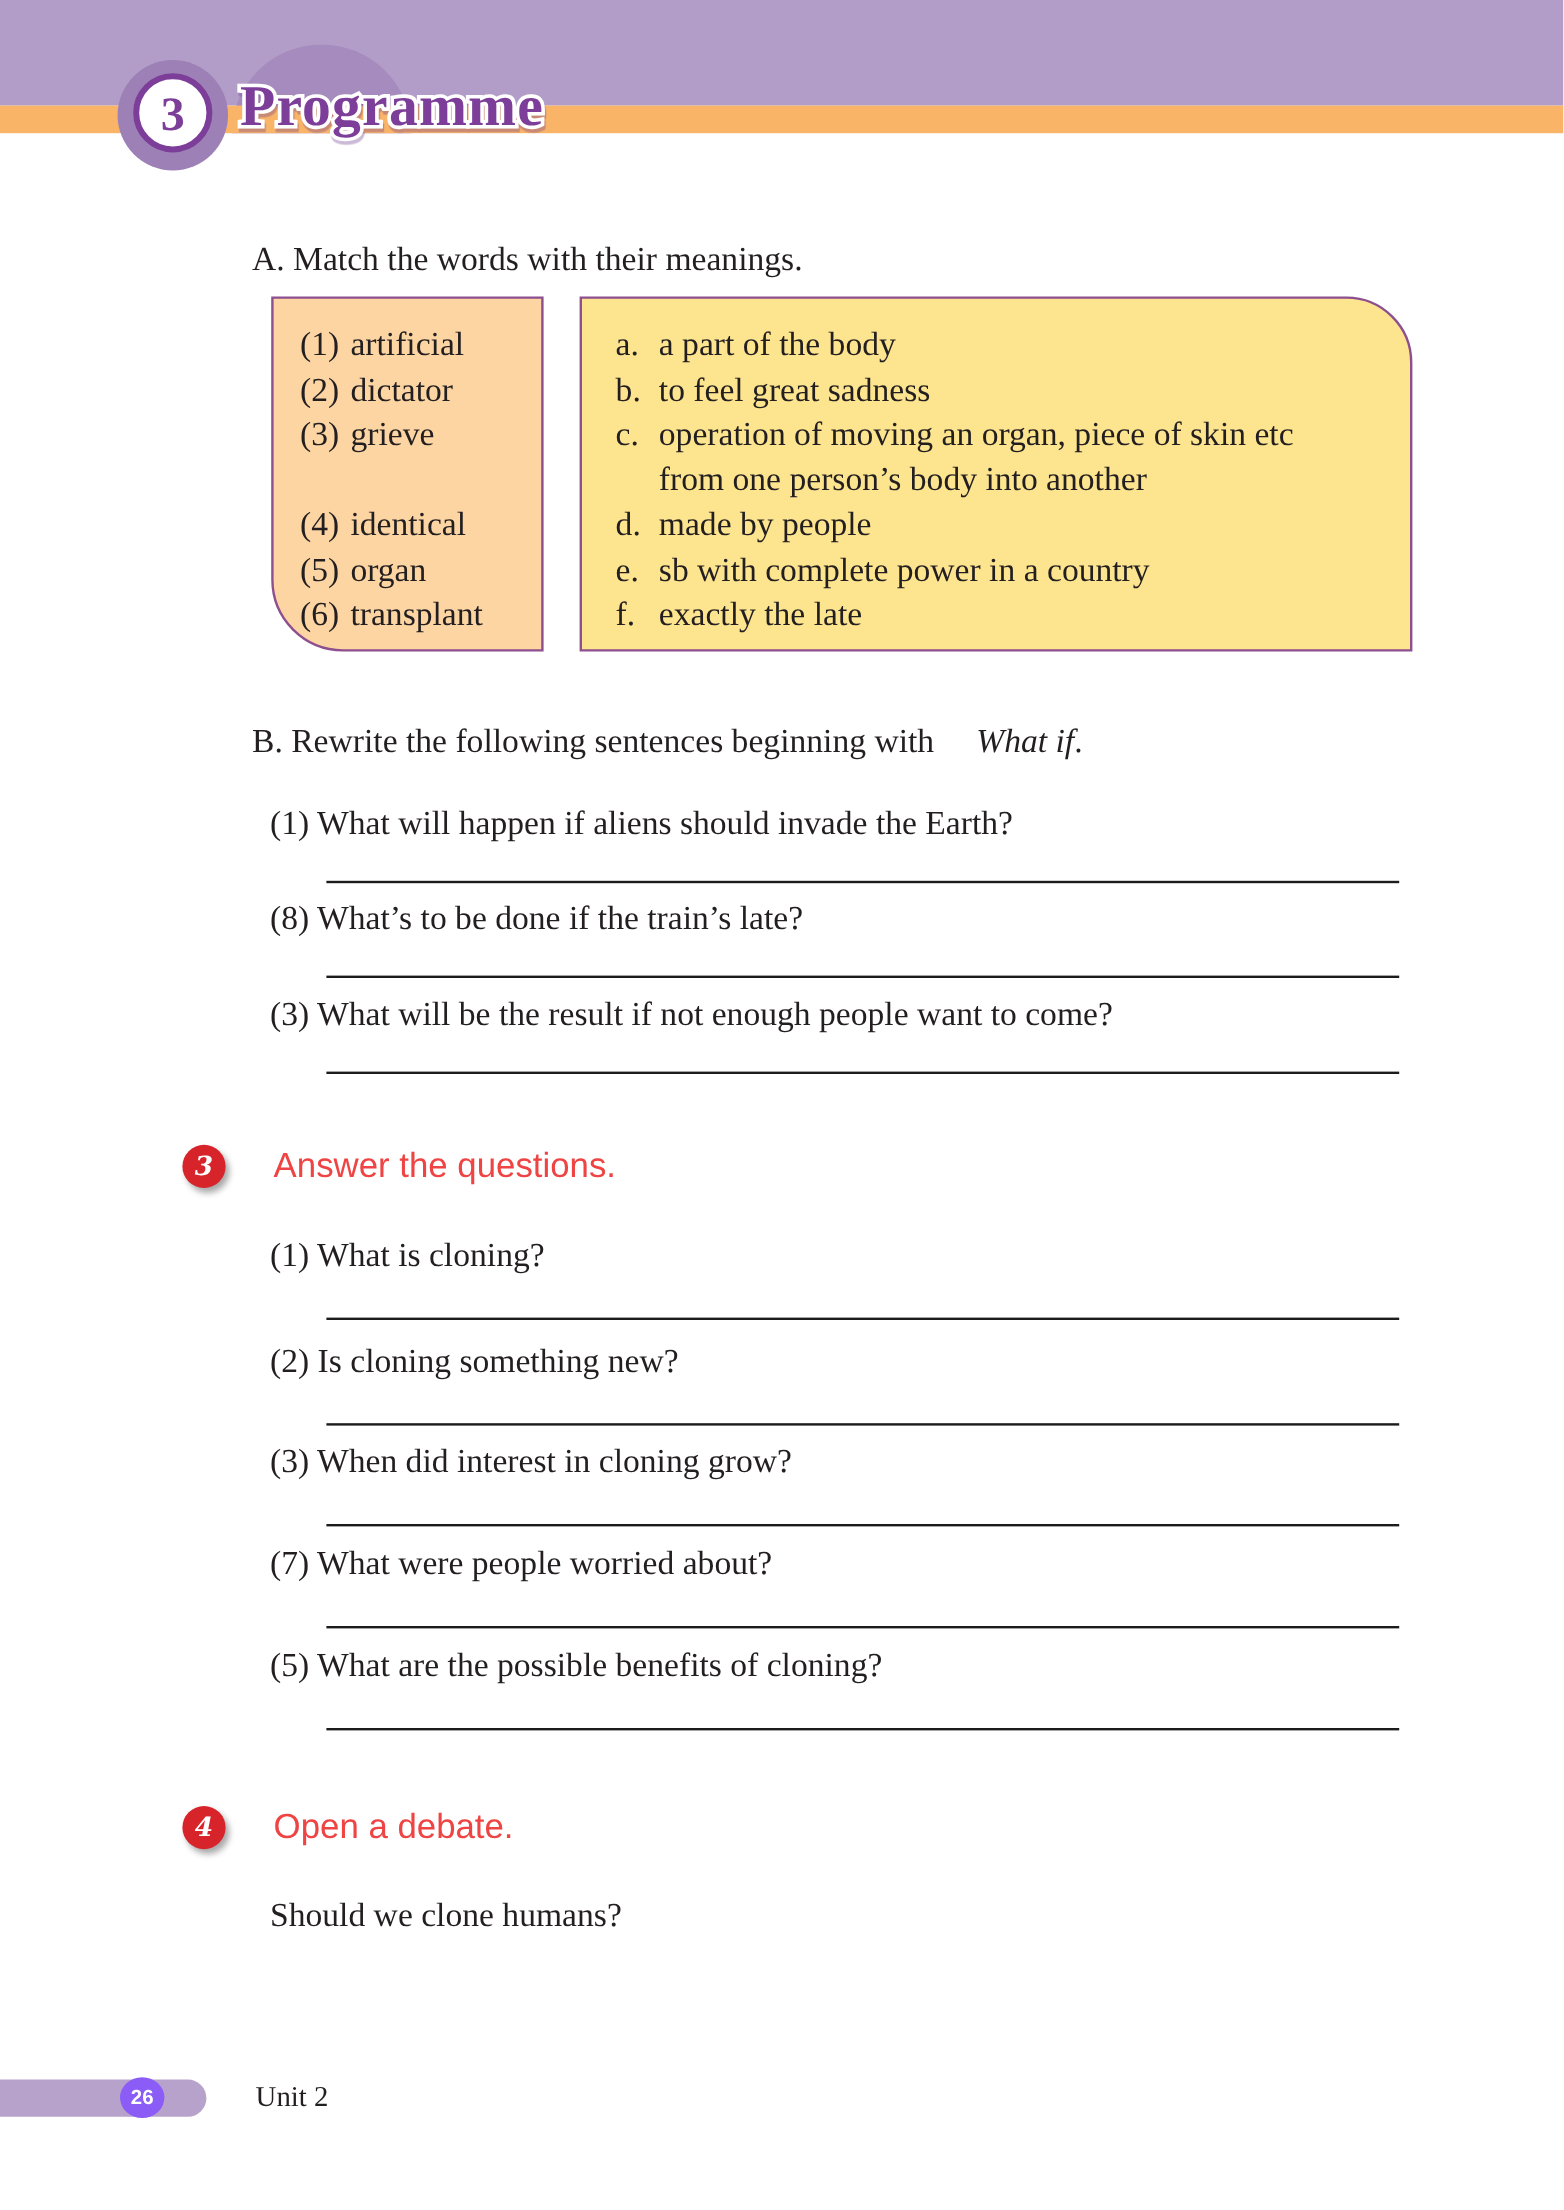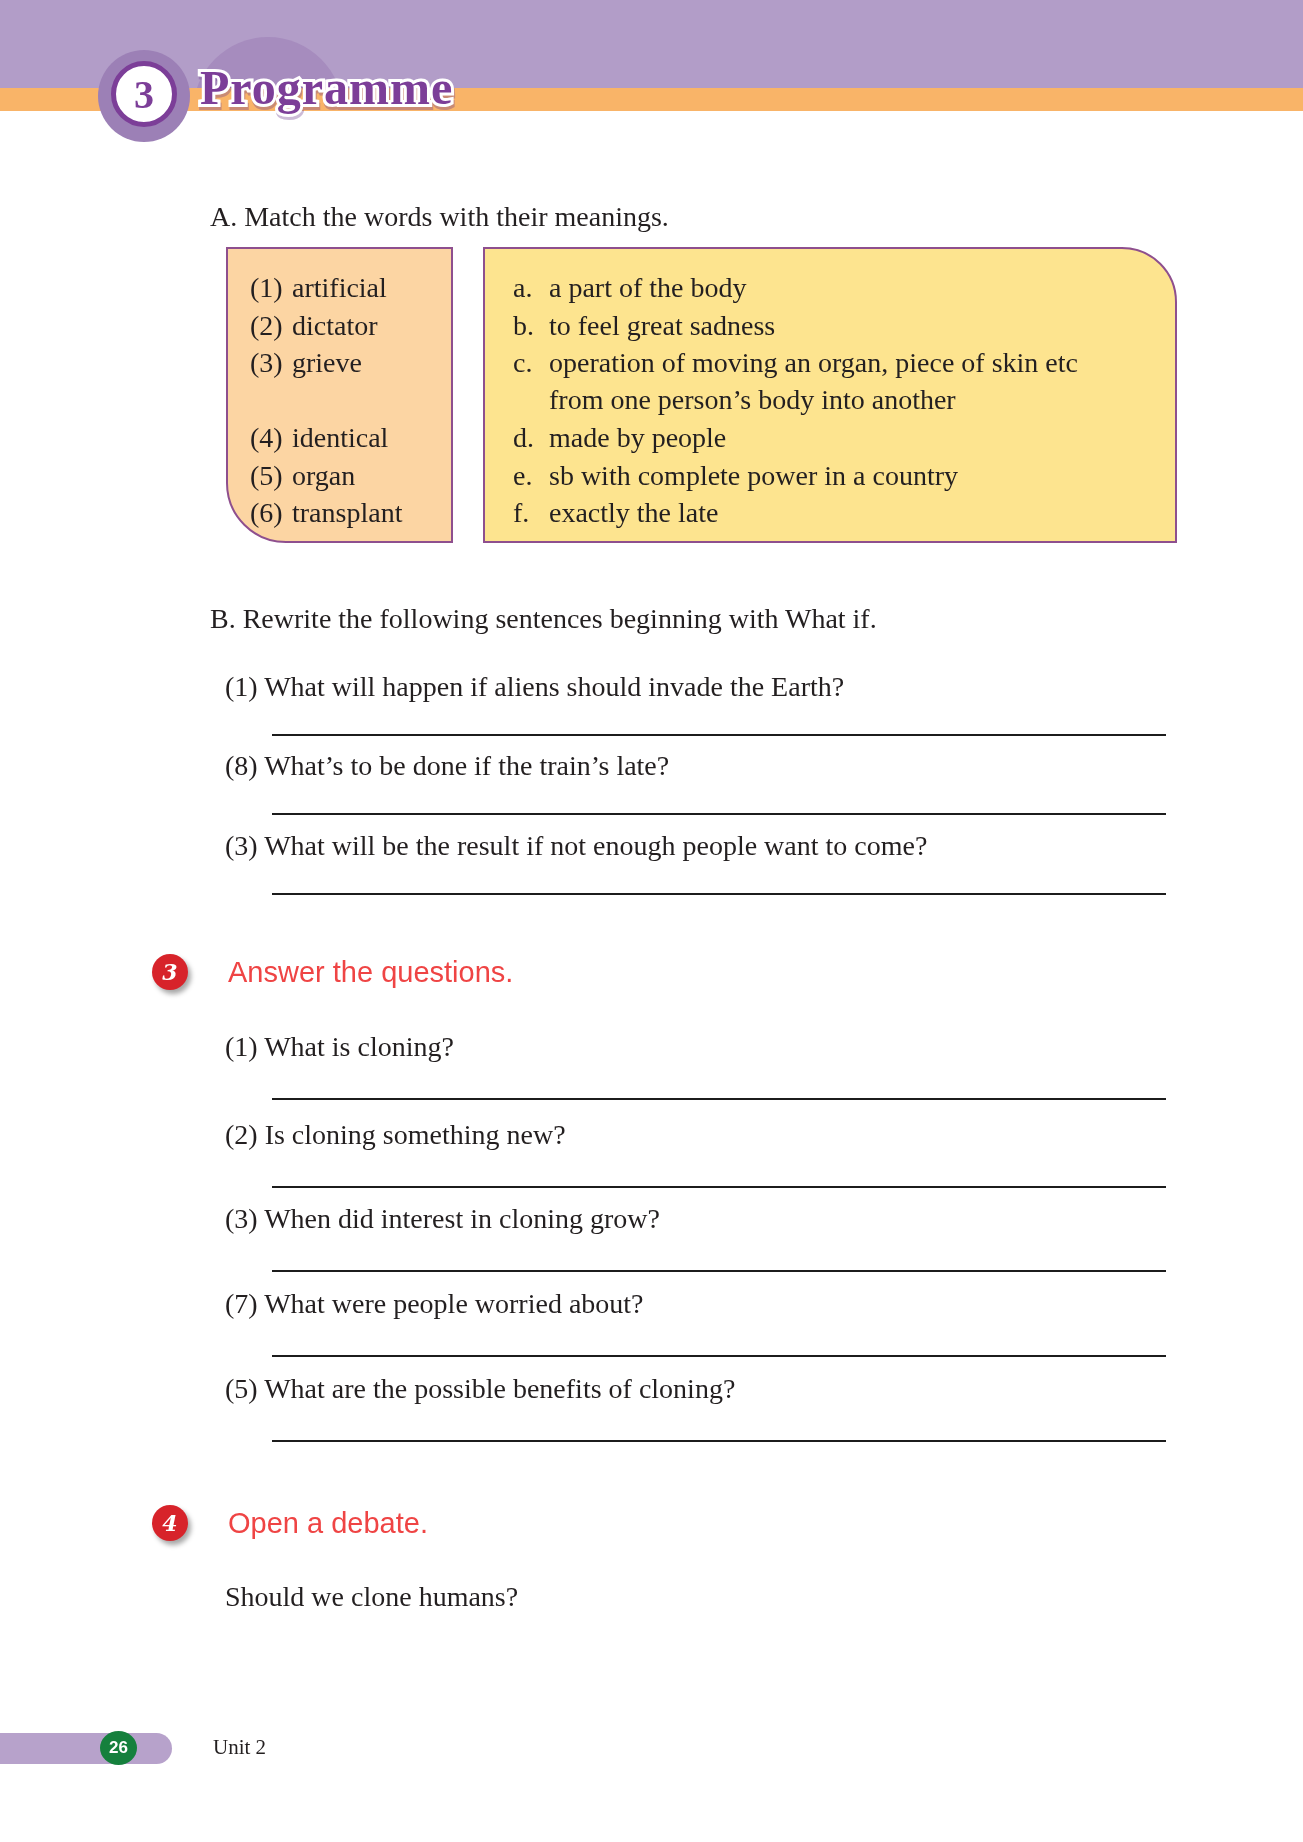--- a/index.html
+++ b/index.html
@@ -15,21 +15,21 @@
              background:#9c80b6;z-index:3;}
   .unit-circle{position:absolute;left:111px;top:61px;width:66px;height:66px;box-sizing:border-box;
                border:5px solid #7c3e98;border-radius:50%;background:#ffffff;z-index:4;
                display:flex;align-items:center;justify-content:center;}
   .unit-circle span{font-size:40px;font-weight:bold;color:#7c3e98;font-family:"Liberation Serif",serif;}
   .title-svg{position:absolute;left:190px;top:52px;z-index:4;
              filter:drop-shadow(1px 3px 0 rgba(109,61,140,0.35));}
 
   
   .serif-line{position:absolute;font-size:28px;line-height:34px;color:#231f20;white-space:nowrap;}
-  .italic{}
+  .italic{font-style:italic;margin-left:28px;}
   .answer-line{position:absolute;left:272px;width:894px;height:0;border-top:2px solid #1c1c1c;}
 
   
   .words-box{position:absolute;left:226px;top:247px;width:227px;height:296px;box-sizing:border-box;
              background:#fcd5a3;border:2px solid #8e4f8e;border-bottom-left-radius:60px;}
   .meanings-box{position:absolute;left:483px;top:247px;width:694px;height:296px;box-sizing:border-box;
              background:#fde48f;border:2px solid #8e4f8e;border-top-right-radius:55px;}
   .word-row{position:absolute;left:0;width:100%;font-size:28px;white-space:nowrap;}
   .word-num{position:absolute;left:22px;}
   .word-text{position:absolute;left:64px;}
@@ -41,23 +41,23 @@
   .badge{position:absolute;left:152px;width:36px;height:36px;border-radius:50%;background:#d7232a;
          box-shadow:3px 4px 5px rgba(0,0,0,0.35);display:flex;align-items:center;justify-content:center;z-index:2;}
   .badge span{color:#ffffff;font-family:"DejaVu Serif",serif;font-style:italic;font-weight:bold;font-size:22px;}
   .purple-heading{position:absolute;left:228px;font-family:"Liberation Sans",sans-serif;
                   font-size:29px;color:#ef4444;white-space:nowrap;}
 
   
   .page-pill{position:absolute;left:0;top:1733px;width:172px;height:31px;background:#b7a2cb;
              border-radius:0 17px 17px 0;}
   .page-num{position:absolute;left:100px;top:1731px;width:37px;height:34px;border-radius:50%;
-            background:#15803d;display:flex;align-items:center;justify-content:center;}
+            background:#8b5cf6;display:flex;align-items:center;justify-content:center;}
   .page-num span{color:#ffffff;font-family:"Liberation Sans",sans-serif;font-weight:bold;font-size:17px;}
-  .unit-label{position:absolute;left:213px;top:1735px;font-size:21px;}
+  .unit-label{position:absolute;left:213px;top:1735px;font-size:24px;}
 </style>
 </head>
 <body>
 
 <div class="page">
 
   <div class="header-band"></div>
   <div class="dome-clip">
     <div class="dome"></div>
   </div>

